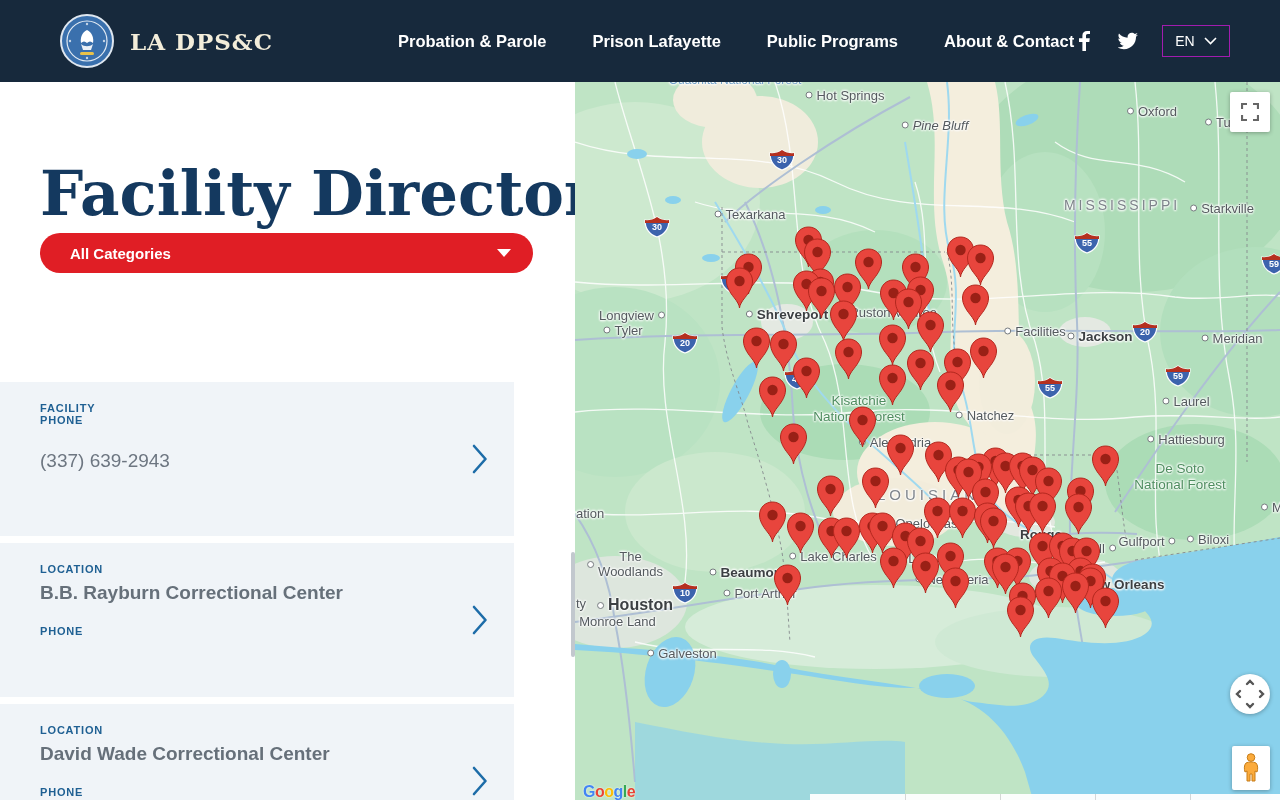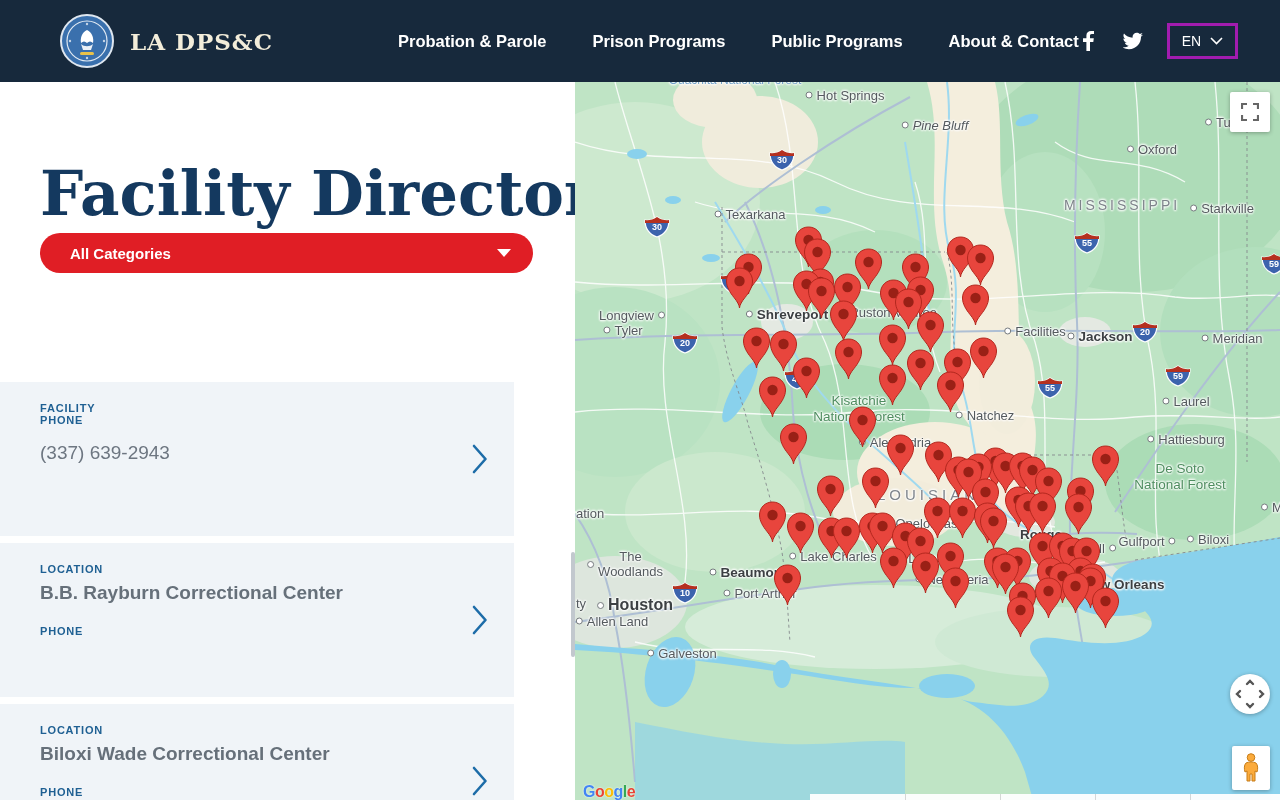--- a/index.html
+++ b/index.html
@@ -9,40 +9,40 @@
   
   .nav{position:absolute;top:0;left:0;width:1280px;height:82px;background:#17293c;
        display:flex;align-items:center;box-sizing:border-box;padding:0 60px;}
   .seal{width:54px;height:54px;flex:none;}
   .brand{font-family:"DejaVu Serif","Liberation Serif",serif;font-weight:bold;color:#f3edda;
          font-size:23px;letter-spacing:1px;margin-left:16px;white-space:nowrap;}
   .navlinks{display:flex;gap:46px;margin-left:125px;}
   .navlinks span{color:#fff;font-weight:700;font-size:16.5px;white-space:nowrap;cursor:pointer;}
   .navright{display:flex;align-items:center;gap:24px;margin-left:auto;}
   .soc{width:20px;height:20px;display:flex;align-items:center;justify-content:center;}
-  .lang{border:3px solid #a21caf;color:#fff;height:30px;padding:0 12px;display:flex;
+  .lang{border:1px solid #a21caf;color:#fff;height:30px;padding:0 12px;display:flex;
         align-items:center;gap:9px;font-size:14px;cursor:pointer;}
 
   
   .panel{position:absolute;top:82px;left:0;width:575px;height:718px;background:#fff;overflow:hidden;}
   .ptitle{font-family:"DejaVu Serif","Liberation Serif",serif;font-weight:bold;color:#14395f;
           font-size:61px;position:absolute;left:40px;top:76px;white-space:nowrap;}
   .catbtn{position:absolute;left:40px;top:151px;width:493px;height:40px;border-radius:20px;
           background:#e01e25;color:#fff;display:flex;align-items:center;justify-content:space-between;
           box-sizing:border-box;padding:0 22px 0 30px;cursor:pointer;}
   .catbtn b{font-size:15px;font-weight:700;}
   .caret{width:0;height:0;border-left:7px solid transparent;border-right:7px solid transparent;
          border-top:8px solid #fff;}
   .secbar{position:absolute;left:0;top:262px;width:575px;height:38px;background:#0f3d68;color:#fff;
           display:flex;align-items:center;font-weight:700;font-size:15px;padding-left:40px;box-sizing:border-box;}
   .list{position:absolute;left:0;top:300px;width:514px;bottom:0;display:flex;flex-direction:column;gap:7px;}
   .card{flex:none;height:154px;background:#f0f4f8;position:relative;box-sizing:border-box;padding:20px 70px 0 40px;cursor:pointer;}
   .fldlabel{font-size:11px;font-weight:700;letter-spacing:.8px;color:#1f6093;}
   .fldvalue{font-size:19px;font-weight:700;color:#66707a;margin:7px 0 21px 0;}
-  .fldphone{font-size:19px;color:#6d7681;margin-top:16px;}
+  .fldphone{font-size:19px;color:#6d7681;margin-top:24px;}
   .cardchev{position:absolute;right:26px;top:50%;transform:translateY(-50%);}
   .thumb{position:absolute;right:0;top:470px;width:4px;height:105px;background:#c2c8ce;border-radius:2px;}
 
   
   .map{position:absolute;top:82px;left:575px;width:705px;height:718px;overflow:hidden;background:#bfe4c5;}
   .map svg.terrain{position:absolute;left:0;top:0;}
   .lbl{position:absolute;transform:translate(-50%,-50%);display:flex;align-items:center;gap:4px;
        color:#545a5e;font-size:13px;white-space:pre-line;text-align:center;
        text-shadow:0 0 3px #fff,0 0 3px #fff,0 1px 2px #fff,0 -1px 2px #fff;pointer-events:none;}
   .lbl.anchor-l{transform:translate(0,-50%);}
@@ -87,21 +87,21 @@
       <path d="M21 30 C24 33 30 33 33 30 L31 36 L23 36 Z" fill="#fff" opacity=".9"></path>
       <rect x="20" y="38" width="14" height="3" rx="1.5" fill="#e8c24a"></rect>
       <circle cx="27" cy="10" r="1.2" fill="#fff" opacity=".7"></circle>
         <circle cx="27" cy="44" r="1.2" fill="#fff" opacity=".7"></circle>
       <circle cx="10" cy="27" r="1.2" fill="#fff" opacity=".7"></circle>
         <circle cx="44" cy="27" r="1.2" fill="#fff" opacity=".7"></circle>
     </svg>
     <div class="brand">LA DPS&amp;C</div>
     <div class="navlinks" id="navlinks">
         <span>Probation &amp; Parole</span>
-        <span>Prison Programs</span>
+        <span>Prison Lafayette</span>
         <span>Public Programs</span>
         <span>About &amp; Contact</span>
       </div>
     <div class="navright">
       <div class="soc">
         <svg width="11" height="20" viewBox="0 0 11 20">
             <path d="M7 20 L7 11 L10.3 11 L10.8 7.2 L7 7.2 L7 4.8 C7 3.7 7.4 3 8.9 3 L11 3 L11 -0.2 C10.6 -0.2 9.4 0 8.1 0 C5.3 0 3.4 1.7 3.4 4.5 L3.4 7.2 L0 7.2 L0 11 L3.4 11 L3.4 20 Z" fill="#fff"></path>
           </svg>
       </div>
       <div class="soc">
@@ -136,21 +136,21 @@
         <div class="card">
           <div class="fldlabel">LOCATION</div>
           <div class="fldvalue">B.B. Rayburn Correctional Center</div>
           <div class="fldlabel">PHONE</div>
           <svg class="cardchev" width="16" height="30" viewBox="0 0 16 30">
             <polyline points="2,2 13.5,15 2,28" fill="none" stroke="#1d6ca8" stroke-width="2.6" stroke-linecap="round" stroke-linejoin="round"></polyline>
           </svg>
         </div>
         <div class="card">
           <div class="fldlabel">LOCATION</div>
-          <div class="fldvalue">Biloxi Wade Correctional Center</div>
+          <div class="fldvalue">David Wade Correctional Center</div>
           <div class="fldlabel">PHONE</div>
           <svg class="cardchev" width="16" height="30" viewBox="0 0 16 30">
             <polyline points="2,2 13.5,15 2,28" fill="none" stroke="#1d6ca8" stroke-width="2.6" stroke-linecap="round" stroke-linejoin="round"></polyline>
           </svg>
         </div>
       </div>
     <div class="thumb"></div>
   </div>
 
   <div class="map" id="map">
@@ -240,21 +240,21 @@
         <path d="M405,373 L540,373 C545,410 548,440 552,462"></path>
         <path d="M560,478 L705,456"></path>
         <path d="M372,170 C382,210 372,250 385,290"></path>
       </g>
     </svg>
 
     <div id="labels">
         <div class="lbl s-cut" style="left: 160px; top: -2px;"><span>Ouachita National Forest</span></div>
         <div class="lbl s-city" style="left: 270px; top: 13px;"><span class="dot"></span><span>Hot Springs</span></div>
         <div class="lbl s-city" style="left: 360px; top: 43px; font-style: italic;"><span class="dot"></span><span>Pine Bluff</span></div>
-        <div class="lbl s-city" style="left: 577px; top: 29px; margin-top: 38px;"><span class="dot"></span><span>Oxford</span></div>
+        <div class="lbl s-city" style="left: 577px; top: 29px;"><span class="dot"></span><span>Oxford</span></div>
         <div class="lbl s-city anchor-l" style="left: 630px; top: 40px;"><span class="dot"></span><span>Tupelo</span></div>
         <div class="lbl s-city" style="left: 647px; top: 126px;"><span class="dot"></span><span>Starkville</span></div>
         <div class="lbl s-state" style="left: 547px; top: 123px;"><span>MISSISSIPPI</span></div>
         <div class="lbl s-city" style="left: 175px; top: 132px;"><span class="dot"></span><span>Texarkana</span></div>
         <div class="lbl s-city" style="left: 57px; top: 233px;"><span>Longview</span><span class="dot"></span></div>
         <div class="lbl s-city" style="left: 48px; top: 248px;"><span class="dot"></span><span>Tyler</span></div>
         <div class="lbl s-bold" style="left: 212px; top: 232px;"><span class="dot"></span><span>Shreveport</span></div>
         <div class="lbl s-city" style="left: 295px; top: 230px;"><span>Ruston</span></div>
         <div class="lbl s-city" style="left: 340px; top: 230px;"><span>Monroe</span></div>
         <div class="lbl s-city" style="left: 460px; top: 249px;"><span class="dot"></span><span>Facilities</span></div>
@@ -273,21 +273,21 @@
         <div class="lbl s-city" style="left: 360px; top: 476px;"><span>Lafayette</span></div>
         <div class="lbl s-city" style="left: 377px; top: 497px;"><span class="dot"></span><span>New Iberia</span></div>
         <div class="lbl s-bold" style="left: 466px; top: 452px;"><span>Rouge</span></div>
         <div class="lbl s-city" style="left: 518px; top: 466px;"><span>Slidell</span><span class="dot"></span></div>
         <div class="lbl s-city" style="left: 572px; top: 459px;"><span>Gulfport</span><span class="dot"></span></div>
         <div class="lbl s-city" style="left: 633px; top: 457px;"><span class="dot"></span><span>Biloxi</span></div>
         <div class="lbl s-bold" style="left: 543px; top: 502px;"><span class="dot"></span><span>New Orleans</span></div>
         <div class="lbl s-city" style="left: 50px; top: 482px;"><span class="dot"></span><span>The
 Woodlands</span></div>
         <div class="lbl s-big" style="left: 60px; top: 523px;"><span class="dot"></span><span>Houston</span></div>
-        <div class="lbl s-city" style="left: 37px; top: 539px;"><span class="dot"></span><span>Allen Land</span></div>
+        <div class="lbl s-city" style="left: 37px; top: 539px;"><span class="dot"></span><span>Monroe Land</span></div>
         <div class="lbl s-city" style="left: 107px; top: 571px;"><span class="dot"></span><span>Galveston</span></div>
         <div class="lbl s-bold" style="left: 173px; top: 490px;"><span class="dot"></span><span>Beaumont</span></div>
         <div class="lbl s-city" style="left: 185px; top: 511px;"><span class="dot"></span><span>Port Arthur</span></div>
         <div class="lbl s-city" style="left: 258px; top: 474px;"><span class="dot"></span><span>Lake Charles</span></div>
         <div class="lbl s-city anchor-l" style="left: 1px; top: 431px;"><span>ation</span></div>
         <div class="lbl s-city anchor-l" style="left: 1px; top: 521px;"><span>ty</span></div>
         <div class="lbl s-city anchor-l" style="left: 686px; top: 425px;"><span class="dot"></span><span>Mobile</span></div>
       </div>
     <div id="shields">
         <div class="shield" style="left: 207px; top: 78px;"><svg width="26" height="22" viewBox="0 0 26 22">

